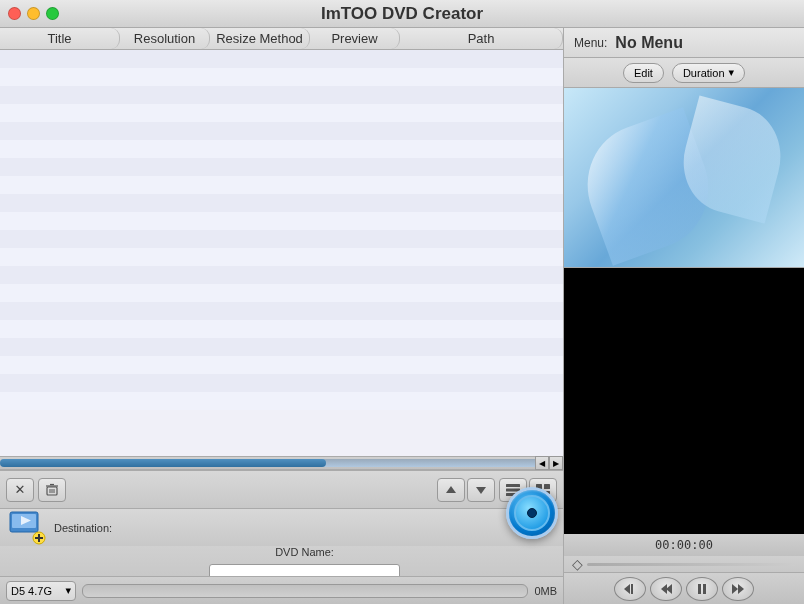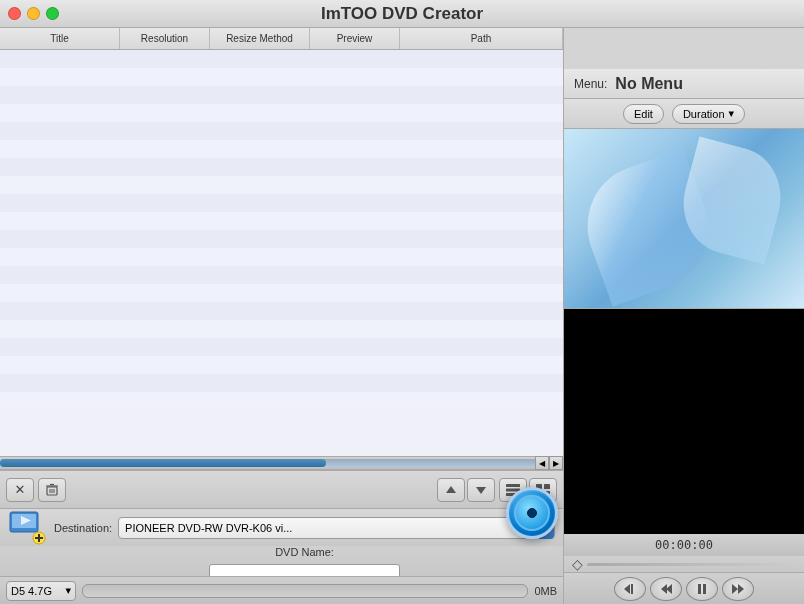--- a/index.html
+++ b/index.html
@@ -69,23 +69,24 @@
       background: linear-gradient(to bottom, #e8e8e8, #d8d8d8);
       border-bottom: 1px solid #aaa;
       height: 22px;
       flex-shrink: 0;
     }
     .col-header {
       border-right: 1px solid #bbb;
       display: flex;
       align-items: center;
       justify-content: center;
-      font-size: 10px;
+      font-size: 13px;
       color: #333;
       font-weight: 500;
+      border-radius: 9px;
     }
     .col-title { width: 120px; }
     .col-resolution { width: 90px; }
     .col-resize { width: 100px; }
     .col-duration { width: 90px; }
     .col-path { flex: 1; }
 
     
     .table-body {
       flex: 1;
@@ -333,21 +334,20 @@
 
     
     .menu-bar {
       height: 30px;
       background: linear-gradient(to bottom, #e8e8e8, #d8d8d8);
       border-bottom: 1px solid #aaa;
       display: flex;
       align-items: center;
       padding: 0 10px;
       gap: 8px;
-      margin-top: 41px;
     }
     .menu-label {
       font-size: 12px;
       color: #333;
     }
     .menu-value {
       font-size: 16px;
       color: #333;
       font-weight: 700;
     }
@@ -598,24 +598,20 @@
         <svg width="38" height="34" viewBox="0 0 38 34">
           <rect x="1" y="1" width="28" height="20" rx="2" fill="#4488cc" stroke="#2266aa" stroke-width="1"></rect>
           <rect x="3" y="3" width="24" height="14" rx="1" fill="#88bbee"></rect>
           <polygon points="12,5 12,14 22,9.5" fill="white" opacity="0.8"></polygon>
           <circle cx="30" cy="27" r="6" fill="#ffdd44" stroke="#ccaa00" stroke-width="1"></circle>
           <line x1="30" y1="23" x2="30" y2="31" stroke="#333" stroke-width="2"></line>
           <line x1="26" y1="27" x2="34" y2="27" stroke="#333" stroke-width="2"></line>
         </svg>
       </div>
       <span class="dest-label">Destination:</span>
-      <div class="dest-dropdown">
-        <span style="font-size:11px;overflow:hidden;white-space:nowrap;text-overflow:ellipsis;flex:1;">PIONEER DVD-RW  DVR-K06 vi...</span>
-        <div class="dest-dropdown-arrow">▾</div>
-      </div>
     </div>
 
     <div class="dvd-name-row">
       <span class="dest-label">DVD Name:</span>
       <input class="dvd-name-input" type="text" value="My DVD" style="">
     </div>
 
     <div class="status-row">
       <div class="size-dropdown">
         <span>D5 4.7G</span>

